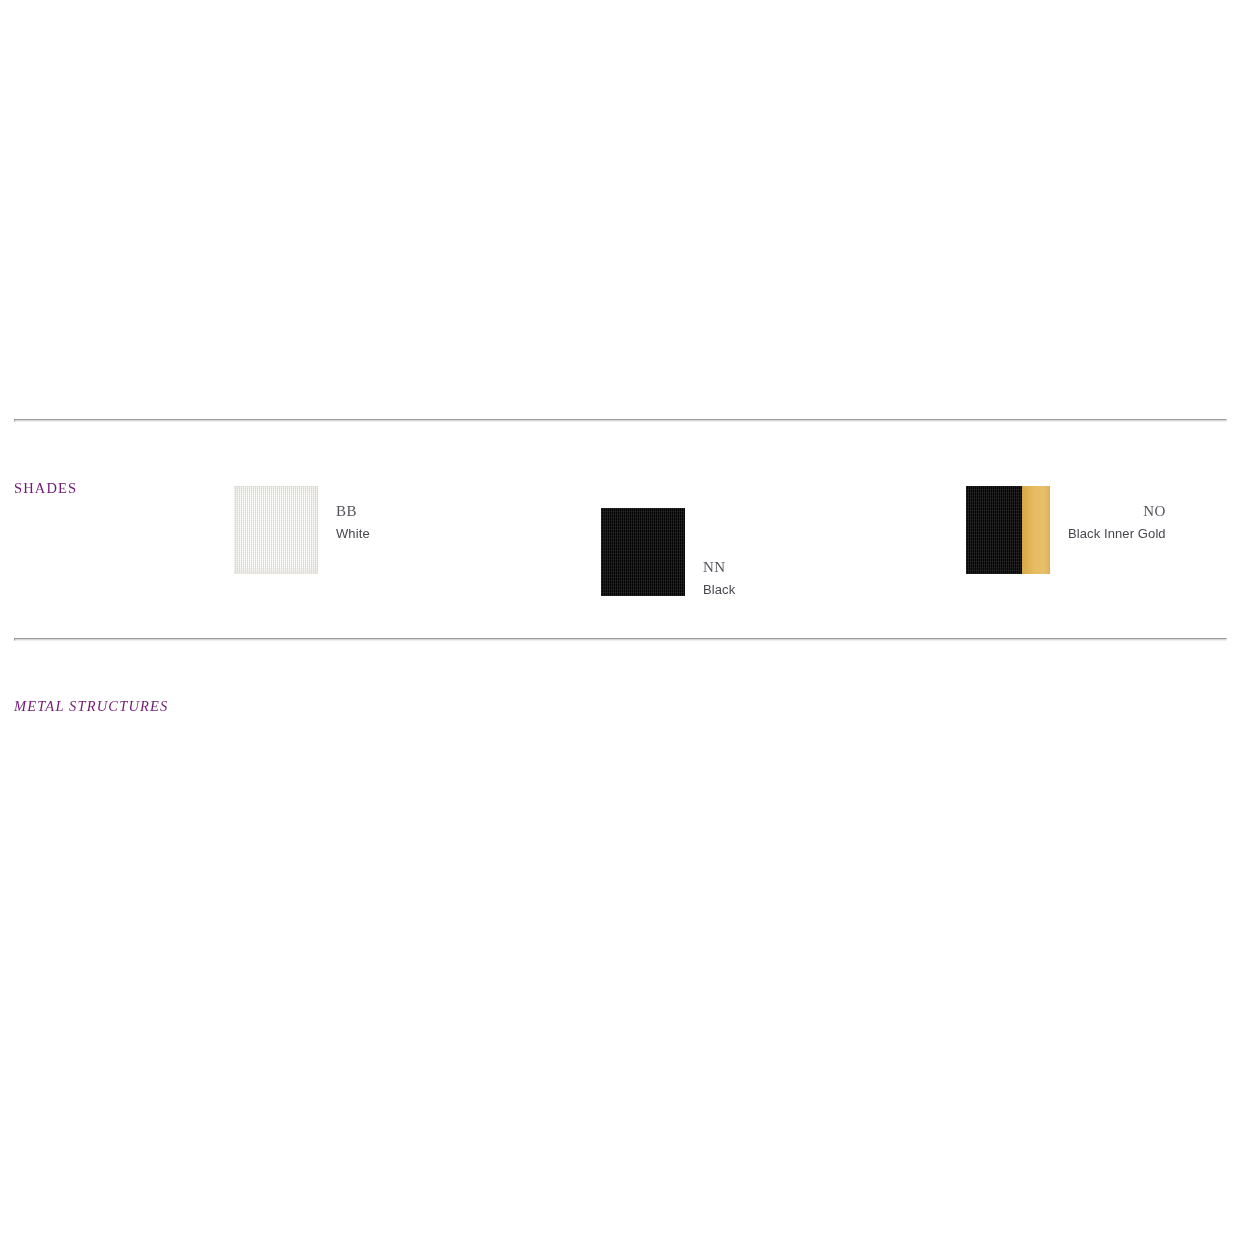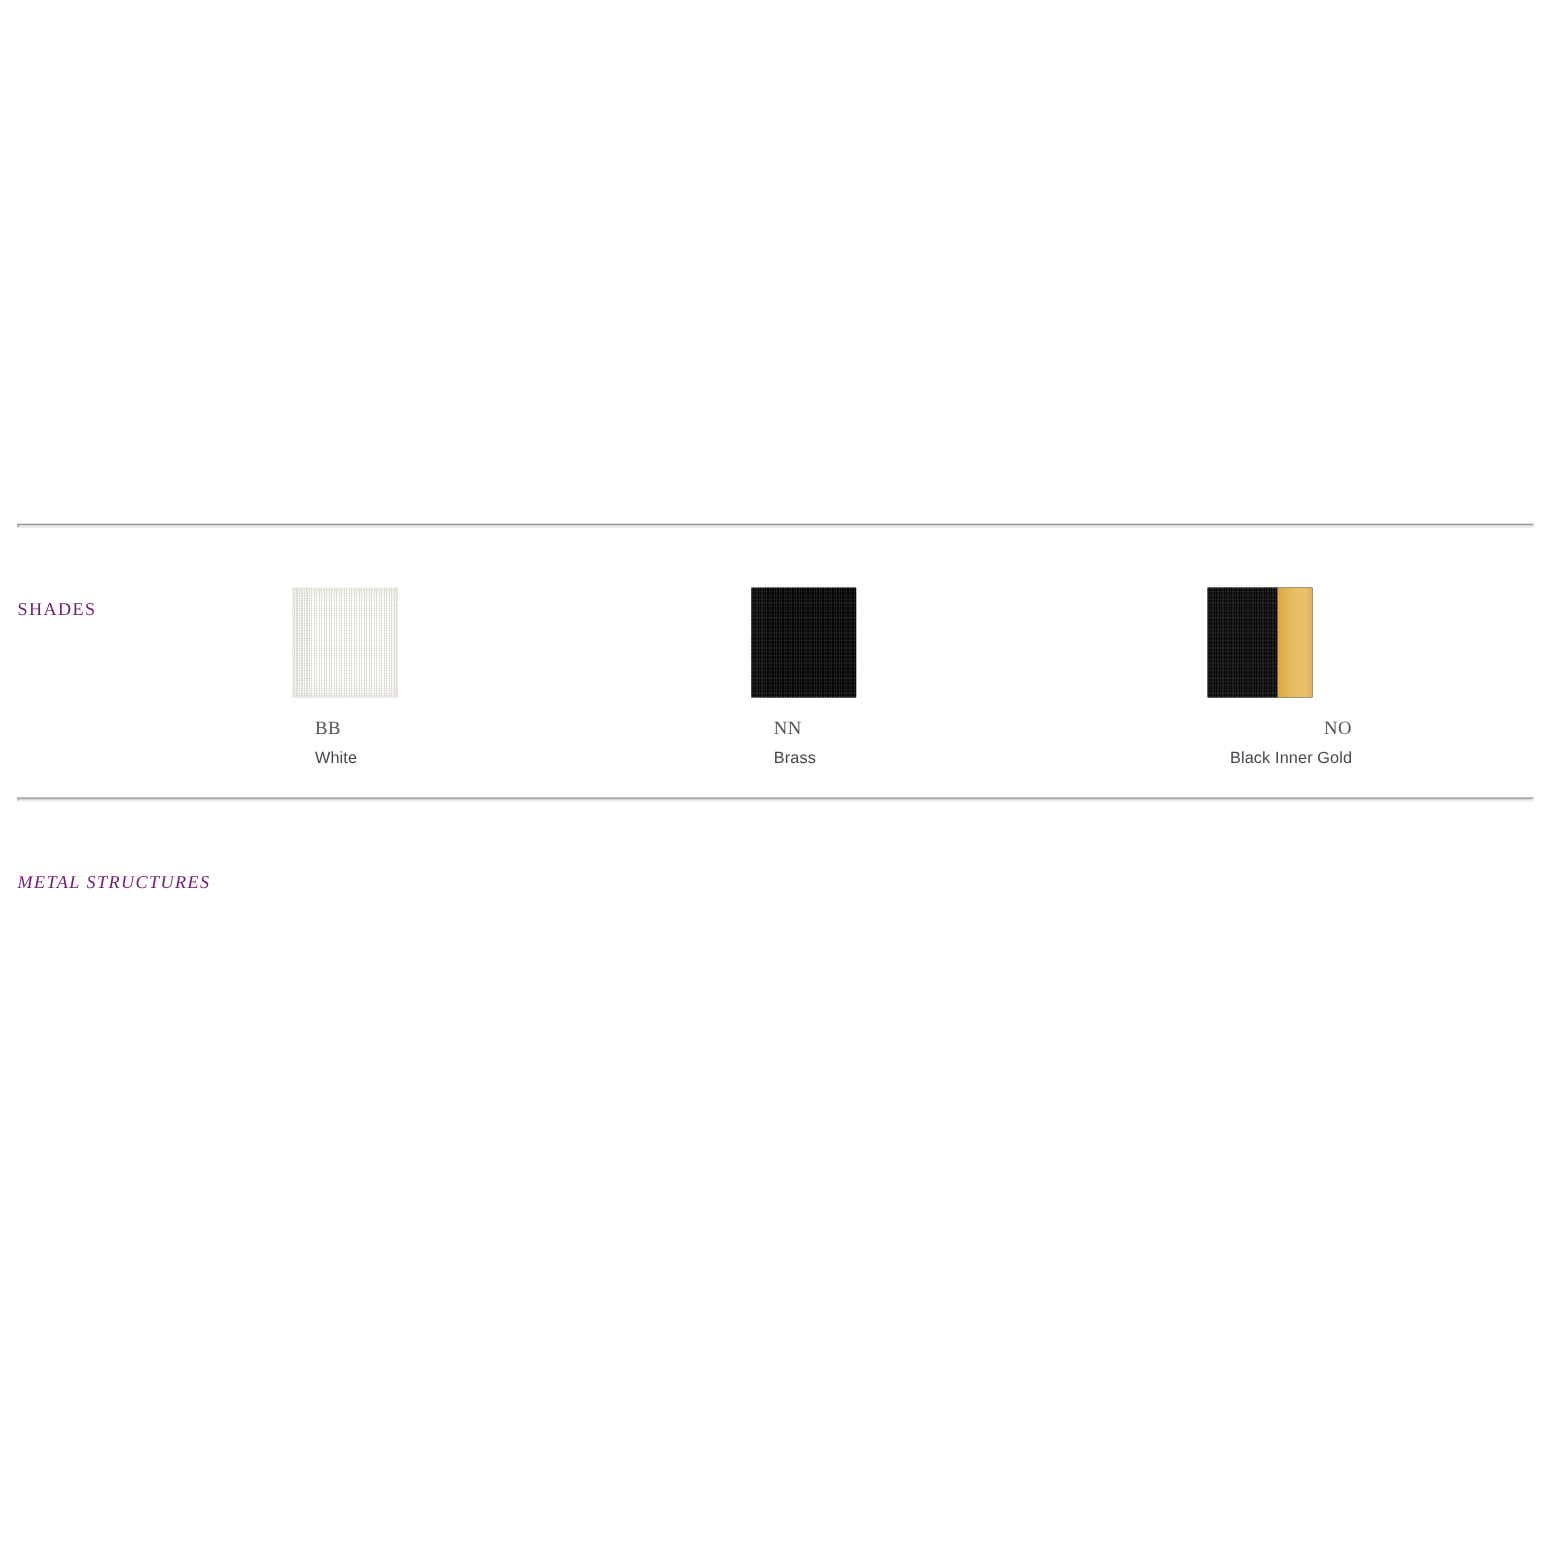--- a/index.html
+++ b/index.html
@@ -51,28 +51,27 @@
     font-size: 14.5px;
     letter-spacing: 1.15px;
     color: #701a75;
     white-space: nowrap;
     text-transform: uppercase;
   }
 
   
   .item {
     position: absolute;
-    top: 0;
+    top: 16px;
     height: 110px;
     display: flex;
     align-items: flex-start;
-    flex-direction: column;
   }
   .col-1 { left: 234px; }
-  .col-2 { left: 601px; }
+  .col-2 { left: 601px; align-items: flex-end; }
   .col-3 { left: 966px; text-align: right; }
 
   .swatch {
     width: 84px;
     height: 88px;
     flex: 0 0 auto;
     position: relative;
     overflow: hidden;
   }
 
@@ -256,21 +255,21 @@
       <div class="labels">
         <span class="code">BB</span>
         <span class="name">White</span>
       </div>
     </div>
 
     <div class="item col-2">
       <div class="swatch sw-black"></div>
       <div class="labels">
         <span class="code">NN</span>
-        <span class="name">Brass</span>
+        <span class="name">Black</span>
       </div>
     </div>
 
     <div class="item col-3">
       <div class="swatch sw-blackgold">
         <div class="fabric"></div>
         <div class="gold"></div>
       </div>
       <div class="labels">
         <span class="code">NO</span>

